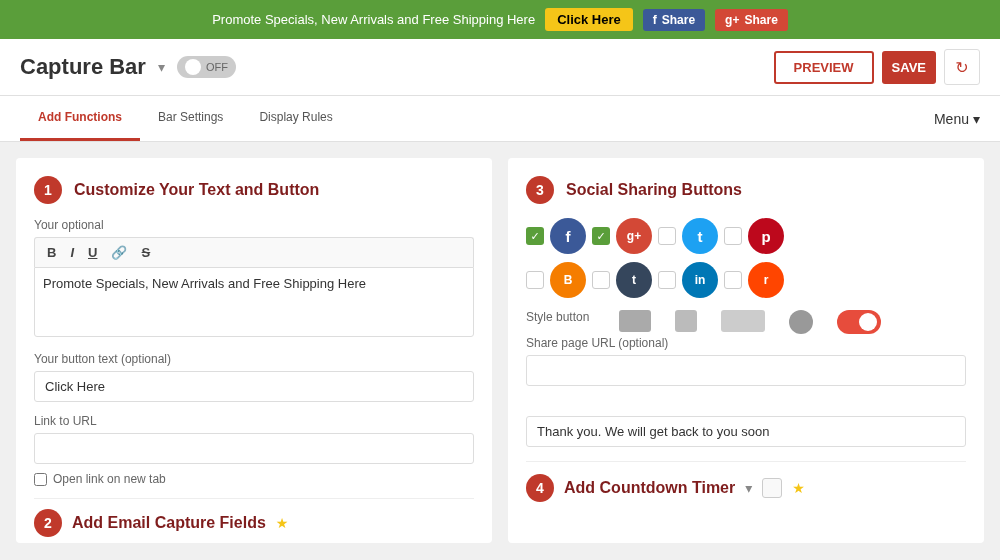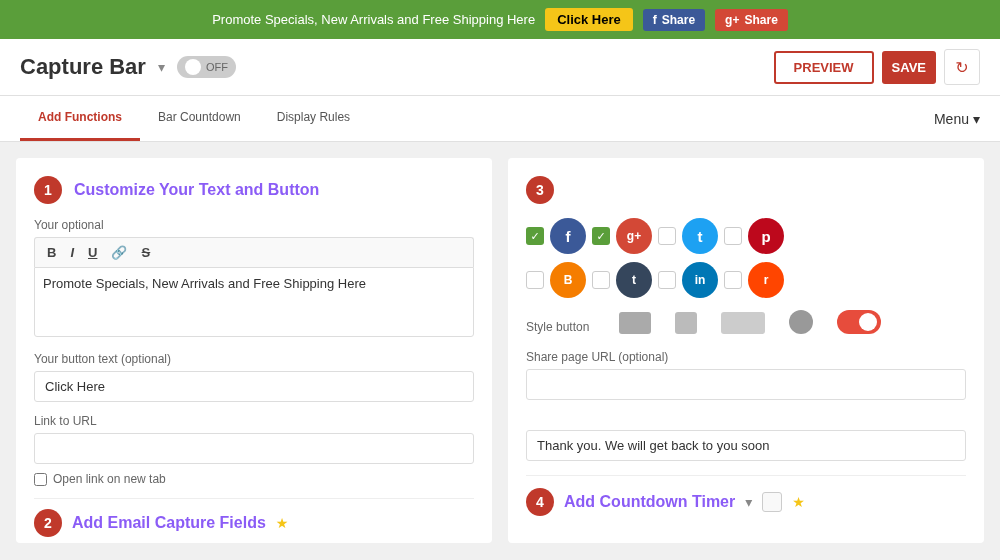--- a/index.html
+++ b/index.html
@@ -166,21 +166,21 @@
       background: #c0392b;
       color: white;
       font-weight: bold;
       font-size: 14px;
       display: flex; align-items: center; justify-content: center;
       flex-shrink: 0;
     }
     .section-title {
       font-size: 16px;
       font-weight: bold;
-      color: #8b5cf6;
+      color: #7f1d1d;
     }
 
     
     .field-label {
       font-size: 12px;
       color: #666;
       margin-bottom: 5px;
     }
     .toolbar {
       display: flex;
@@ -263,23 +263,23 @@
       width: 18px; height: 18px;
       border-radius: 3px;
       display: flex; align-items: center; justify-content: center;
       cursor: pointer;
     }
     .social-check.checked { background: #5a9e3a; color: white; font-size: 11px; }
     .social-check.unchecked { background: white; border: 1px solid #ccc; }
 
     .style-row {
       display: flex;
-      align-items: flex-end;
+      align-items: flex-start;
       gap: 24px;
-      margin-bottom: 16px;
+      margin-bottom: 2px;
     }
     .style-label { font-size: 12px; color: #666; margin-right: 6px; }
     .style-swatch {
       width: 32px; height: 22px;
       border-radius: 3px;
       cursor: pointer;
     }
     .toggle-red {
       width: 44px; height: 24px;
       background: #e74c3c;
@@ -349,21 +349,21 @@
     <button class="preview-btn">PREVIEW</button>
     <button class="save-btn">SAVE</button>
     <button class="refresh-btn">
       <span>↻</span>
     </button>
   </div>
 </div>
 
 <div class="tabs-row">
   <div class="tab active">Add Functions</div>
-  <div class="tab">Bar Countdown</div>
+  <div class="tab">Bar Settings</div>
   <div class="tab">Display Rules</div>
   <button class="menu-btn">
     <span>Menu</span>
     <span>▾</span>
   </button>
 </div>
 
 <div class="main-content">
 
   <div class="left-panel">
@@ -402,20 +402,21 @@
     <div class="bottom-section">
       <div class="section-num">2</div>
       <span class="section-title">Add Email Capture Fields</span>
       <span class="star-icon">★</span>
     </div>
   </div>
 
   <div class="right-panel">
     <div class="section-header">
       <div class="section-num">3</div>
+      <span class="section-title">Social Sharing Buttons</span>
     </div>
 
     
     <div style="display:flex; align-items:center; gap:6px; margin-bottom:8px;">
       <div class="social-check checked">✓</div>
       <div class="social-icon si-fb">f</div>
       <div class="social-check checked">✓</div>
       <div class="social-icon si-gp" style="font-size:12px;">g+</div>
       <div class="social-check unchecked"></div>
       <div class="social-icon si-tw">t</div>

